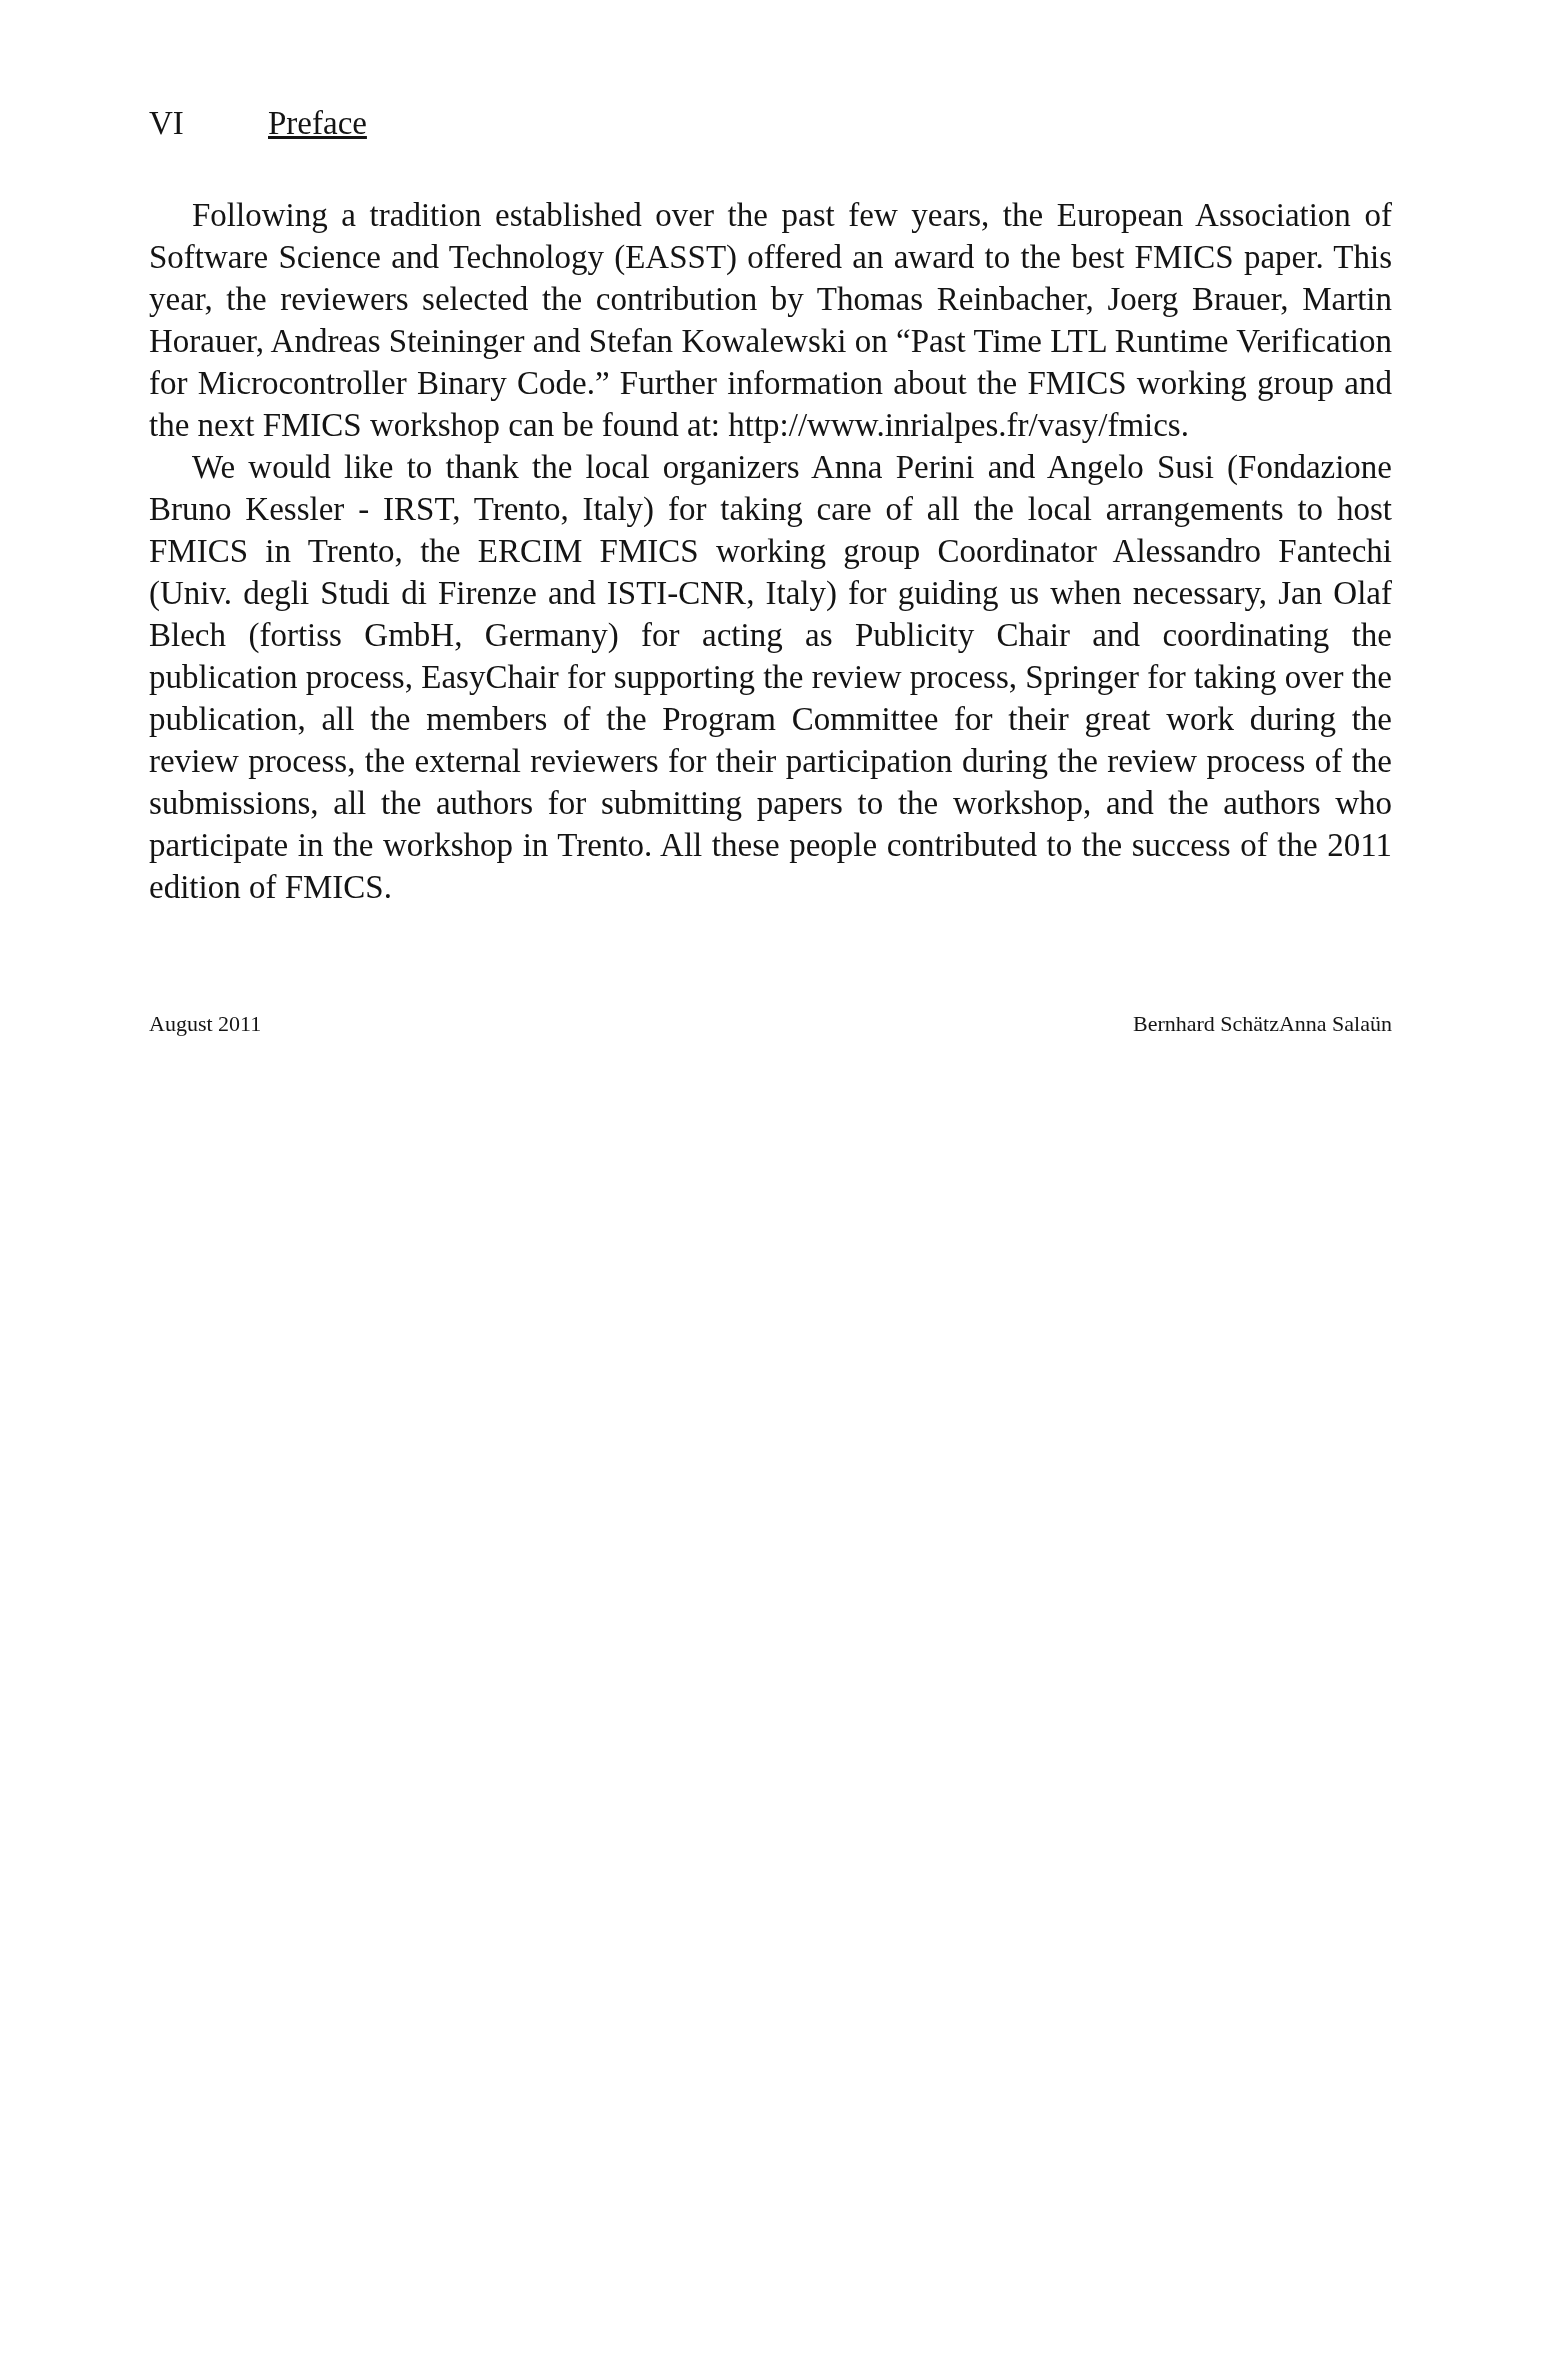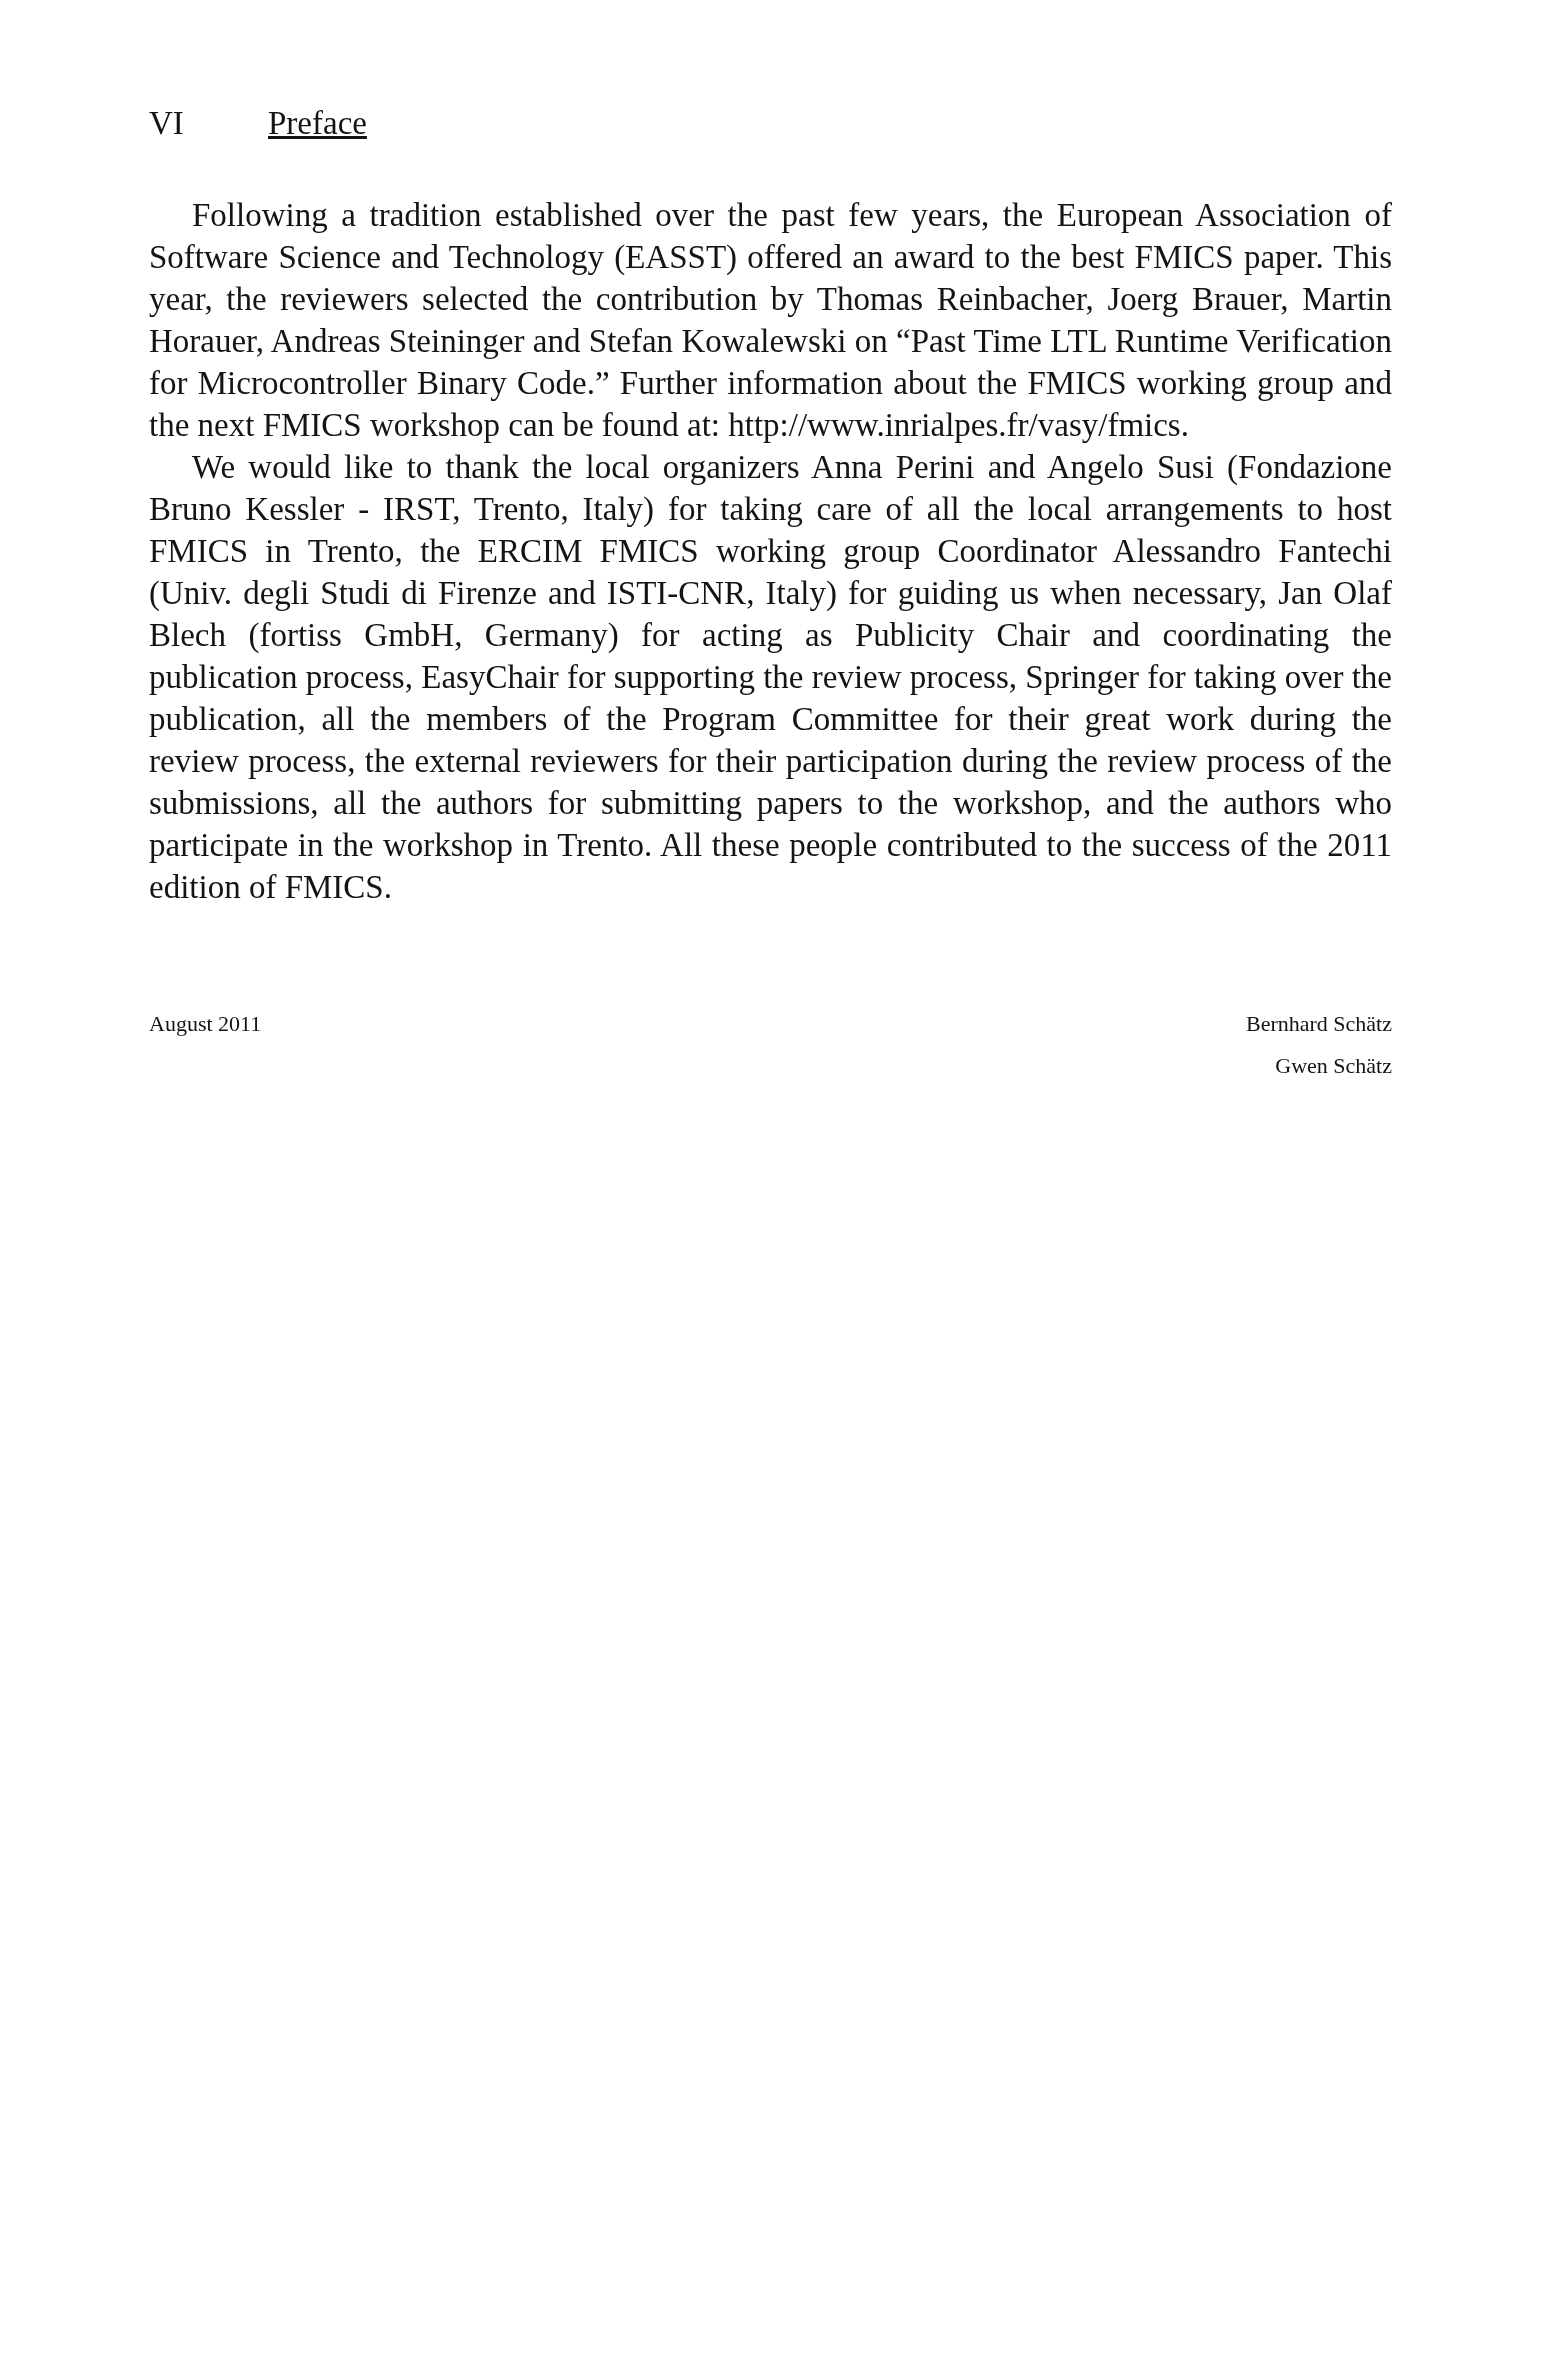--- a/index.html
+++ b/index.html
@@ -41,21 +41,21 @@
   .signature-block {
     margin-top: 95px;
     display: flex;
     justify-content: space-between;
     align-items: flex-start;
     font-size: 22px;
     line-height: 42px;
   }
   .signature-names {
     display: flex;
-    flex-direction: column;
+    flex-direction: row;
     text-align: right;
   }
 </style>
 </head>
 <body>
 
 <div class="page">
 
   <header class="running-head">
     <span class="page-number">VI</span>
@@ -64,18 +64,18 @@
 
   <main class="body-text">
     <p>Following a tradition established over the past few years, the European Association of Software Science and Technology (EASST) offered an award to the best FMICS paper. This year, the reviewers selected the contribution by Thomas Reinbacher, Joerg Brauer, Martin Horauer, Andreas Steininger and Stefan Kowalewski on “Past Time LTL Runtime Verification for Microcontroller Binary Code.” Further information about the FMICS working group and the next FMICS workshop can be found at: http://www.inrialpes.fr/vasy/fmics.</p>
     <p>We would like to thank the local organizers Anna Perini and Angelo Susi (Fondazione Bruno Kessler - IRST, Trento, Italy) for taking care of all the local arrangements to host FMICS in Trento, the ERCIM FMICS working group Coordinator Alessandro Fantechi (Univ. degli Studi di Firenze and ISTI-CNR, Italy) for guiding us when necessary, Jan Olaf Blech (fortiss GmbH, Germany) for acting as Publicity Chair and coordinating the publication process, EasyChair for supporting the review process, Springer for taking over the publication, all the members of the Program Committee for their great work during the review process, the external reviewers for their participation during the review process of the submissions, all the authors for submitting papers to the workshop, and the authors who participate in the workshop in Trento. All these people contributed to the success of the 2011 edition of FMICS.</p>
   </main>
 
   <div class="signature-block">
     <span>August 2011</span>
     <div class="signature-names">
       <span>Bernhard Schätz</span>
-      <span>Gwen Schätz</span>
+      <span>Anna Salaün</span>
     </div>
   </div>
 
 </div>
 
 
 </body></html>

